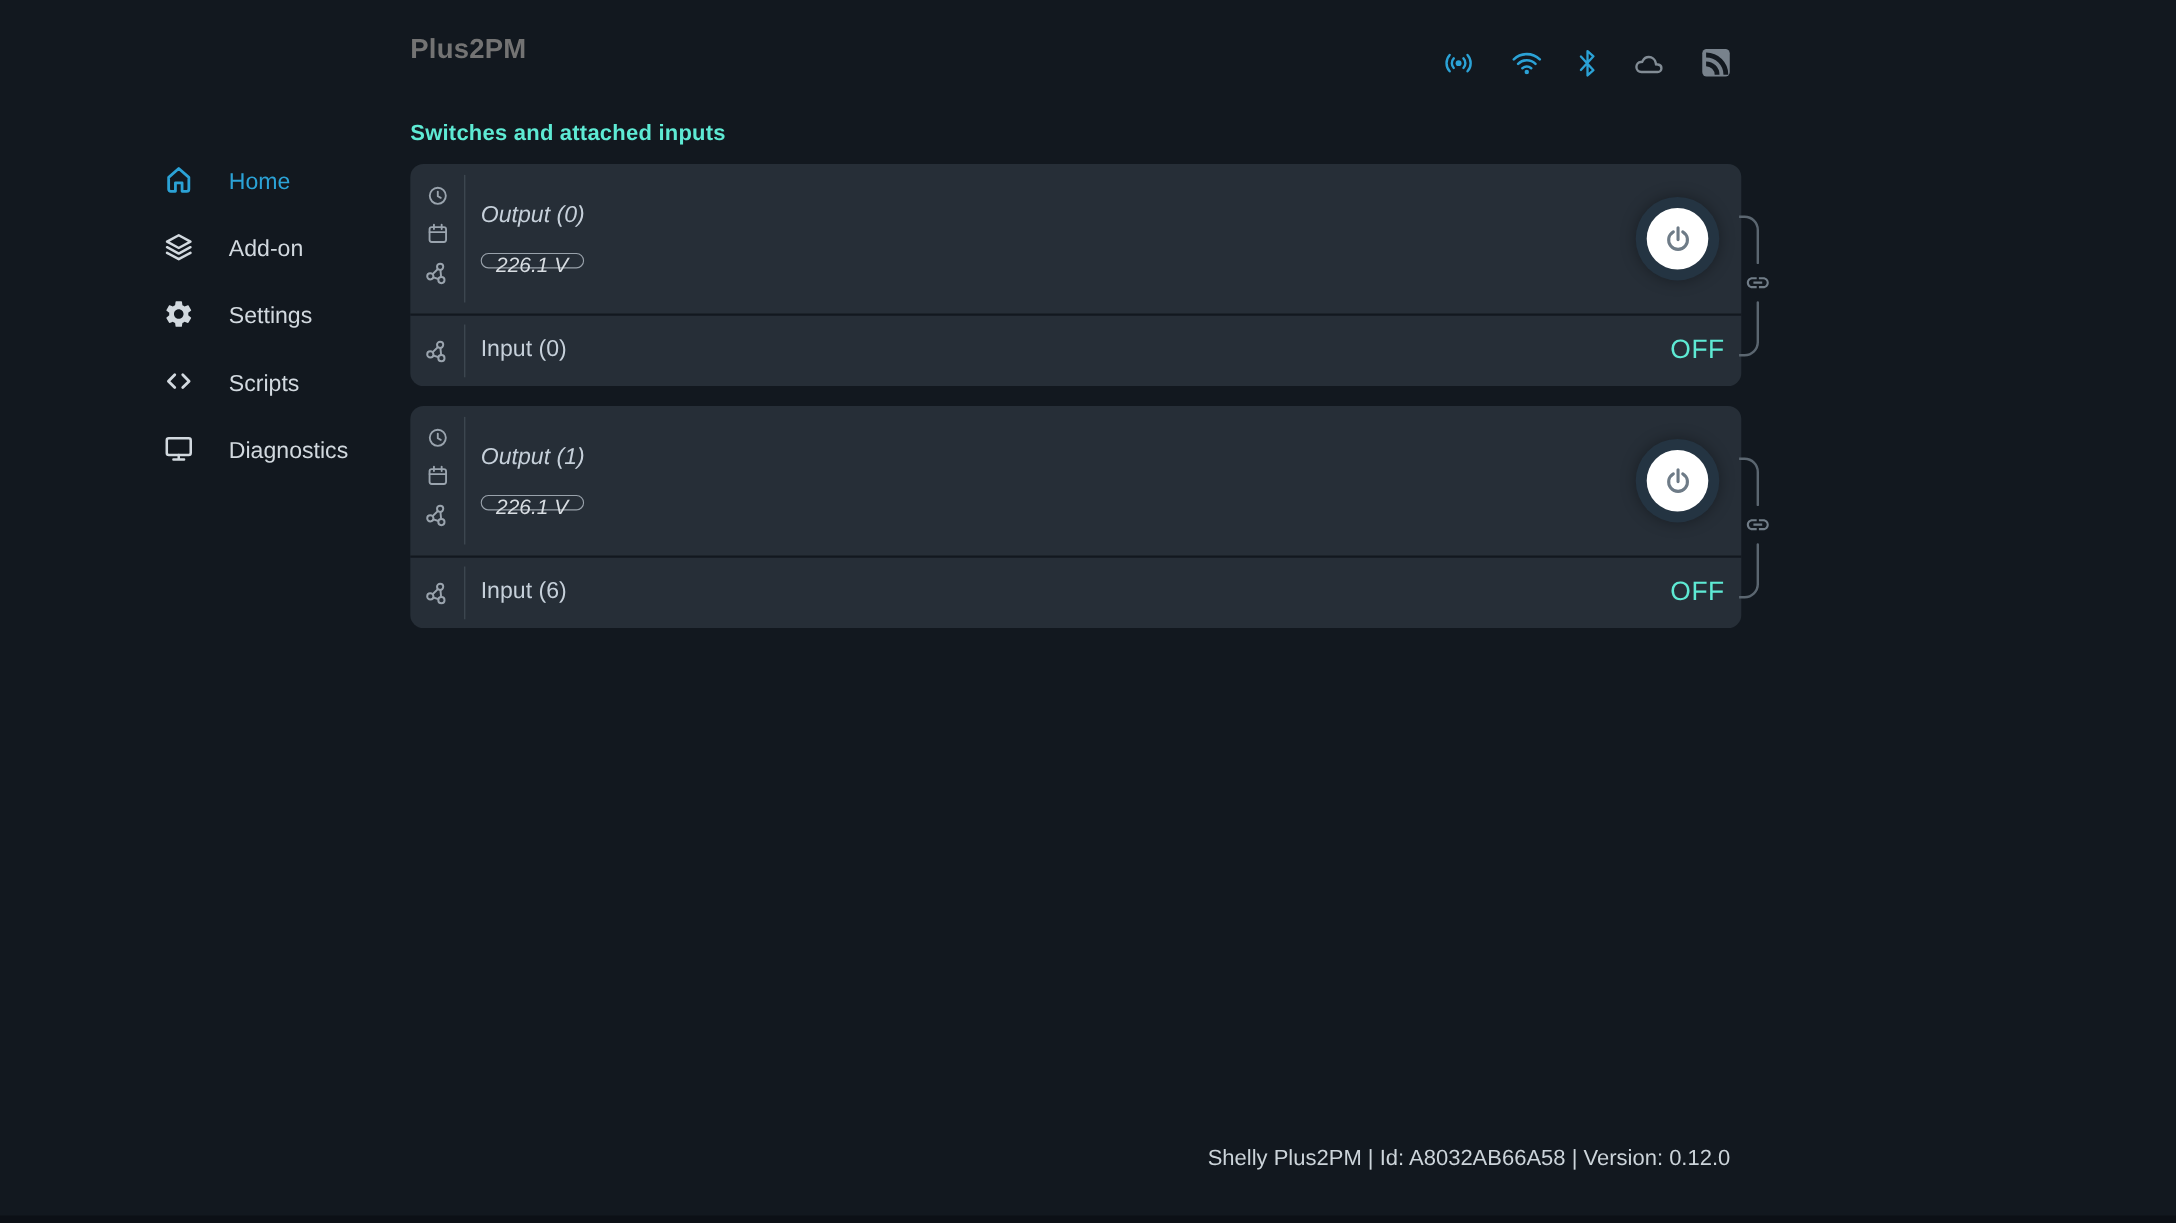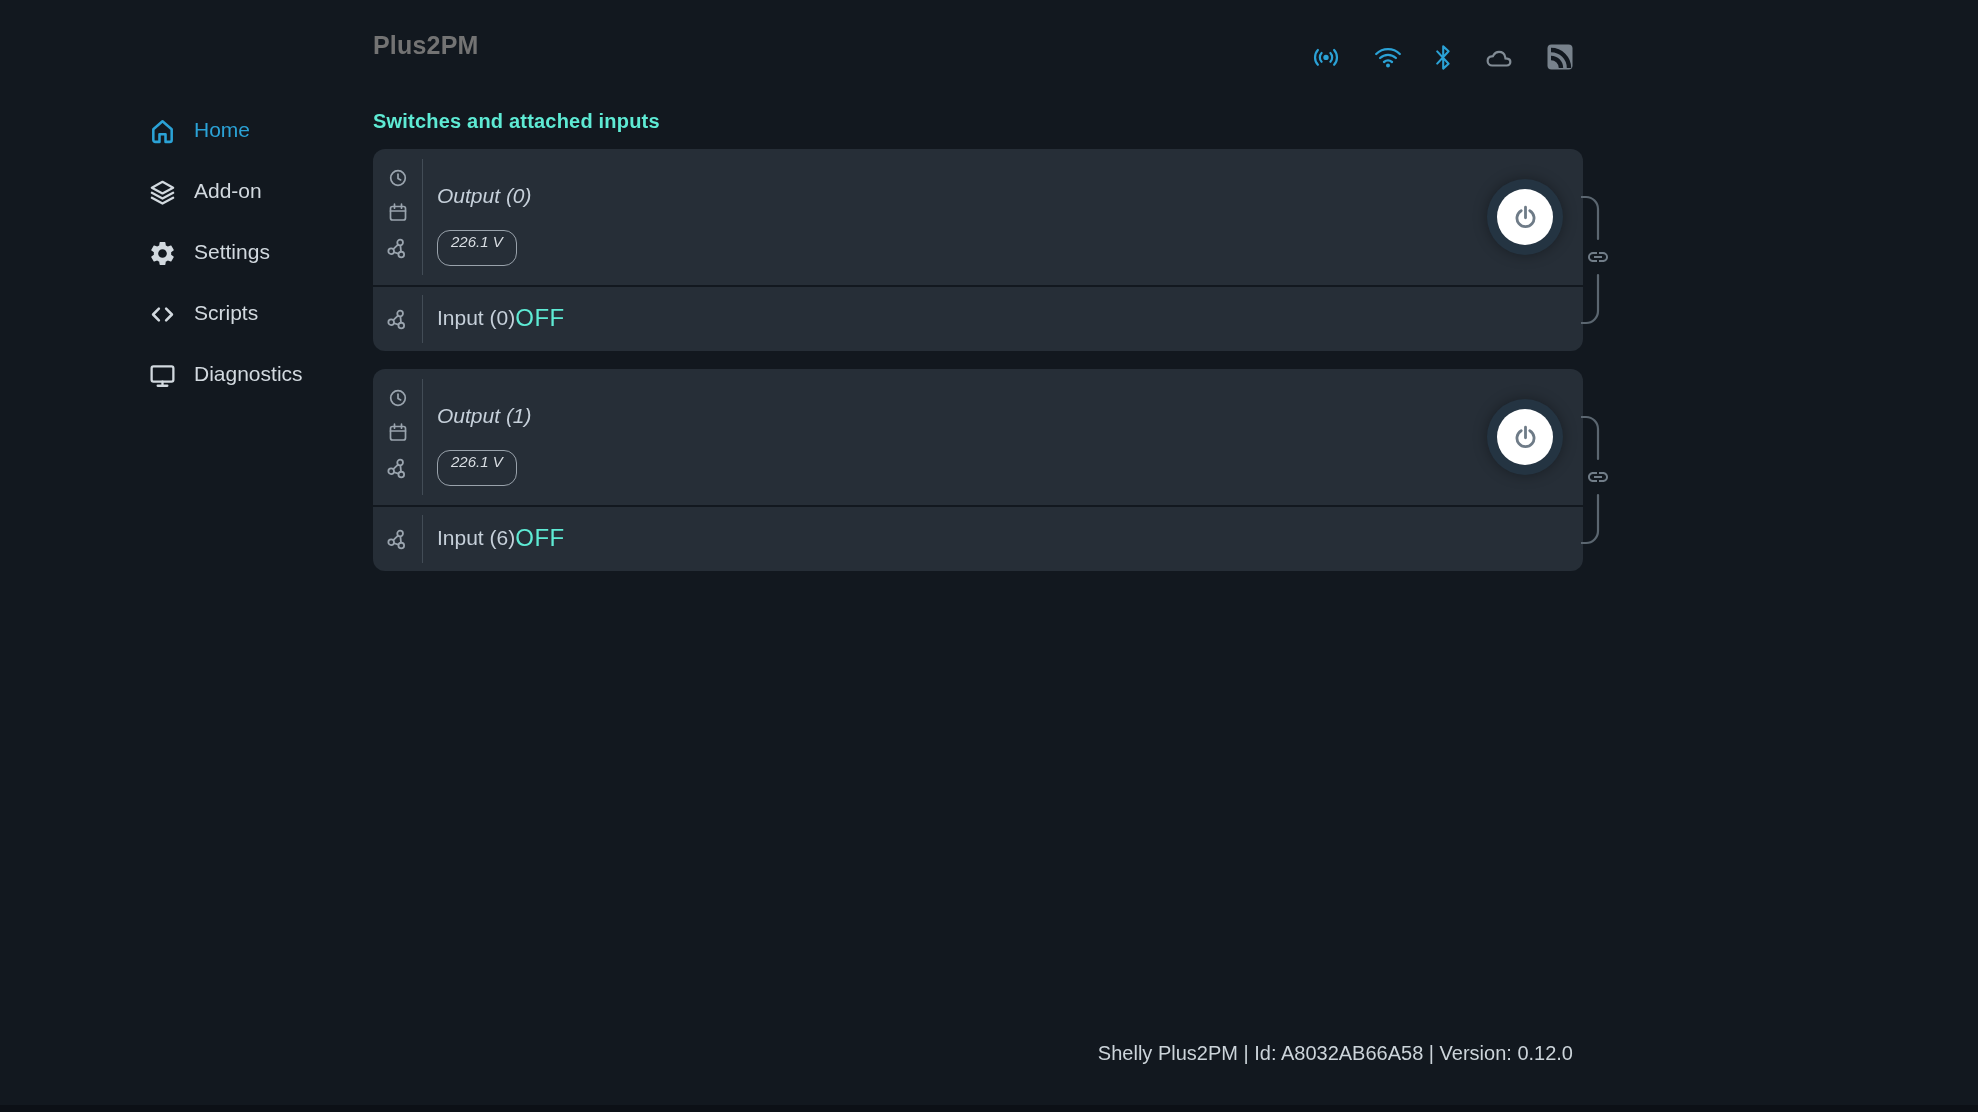--- a/index.html
+++ b/index.html
@@ -17,21 +17,21 @@
     font-size:25px; font-weight:700; color:#737373; letter-spacing:.2px;
   }
   .status-icons {
     position:absolute; left:1311px; top:40px;
     display:flex; align-items:center; gap:33px; height:34px;
   }
   .status-icons .sicon { display:flex; align-items:center; justify-content:center; }
   
   .sidebar { position:absolute; left:148px; top:117px; width:200px; }
   .side-item {
-    display:flex; align-items:flex-start; gap:17px; height:61px; cursor:pointer;
+    display:flex; align-items:flex-end; gap:31px; height:61px; cursor:pointer;
     color:#d2d9df; font-size:21px;
   }
   .side-item .label { padding-top:1px; }
   .side-item.active { color:#2ba2d6; }
   
   .content { position:absolute; left:373px; top:110px; width:1210px; }
   .section-heading {
     font-size:20px; font-weight:700; color:#5eead4; letter-spacing:.2px;
   }
   .card {
@@ -44,40 +44,40 @@
     width:50px; margin:10px 0; padding-top:10px;
     border-right:1px solid #424c56;
     display:flex; flex-direction:column; align-items:center; gap:15px;
     flex:0 0 auto;
   }
   .row-body { flex:1; padding:33px 0 0 14px; }
   .out-label { font-size:21px; color:#c6d0da; line-height:27px; }
   .badge {
     display:inline-block; margin-top:21px; padding:0 13px;
     border:1.5px solid #99a2ab; border-radius:13px;
-    font-size:15px; color:#d8dde2; height:36px; line-height:22px;
+    font-size:19px; color:#d8dde2; height:14px; line-height:22px;
   }
   .power-btn {
     position:absolute; right:20px; top:30px; width:76px; height:76px;
     border-radius:50%; background:#243442; border:none; cursor:pointer;
     display:flex; align-items:center; justify-content:center;
     box-shadow:0 0 14px rgba(0,0,0,.35);
   }
   .power-inner {
     width:56px; height:56px; border-radius:50%; background:#ffffff;
     display:flex; align-items:center; justify-content:center;
   }
   .row-divider { height:2px; background:#12181f; }
   .row-input { position:relative; height:64px; display:flex; cursor:pointer; }
   .rail-in {
     width:50px; margin:8px 0; border-right:1px solid #424c56;
     display:flex; align-items:center; justify-content:center; flex:0 0 auto;
   }
   .in-body {
-    flex:1; display:flex; align-items:center; 
+    flex:1; display:flex; align-items:center; justify-content:space-between;
     padding:0 15px 2px 14px;
   }
   .in-label { font-size:21px; color:#c6d0da; }
   .in-state { font-size:24px; color:#5eead4; letter-spacing:.5px; }
   .bracket { position:absolute; right:-32px; top:46px; width:34px; height:130px; }
   
   .footer {
     position:absolute; left:373px; top:1042px; width:1210px;
     text-align:right; padding-right:10px;
     font-size:20px; color:#ccd4da;

